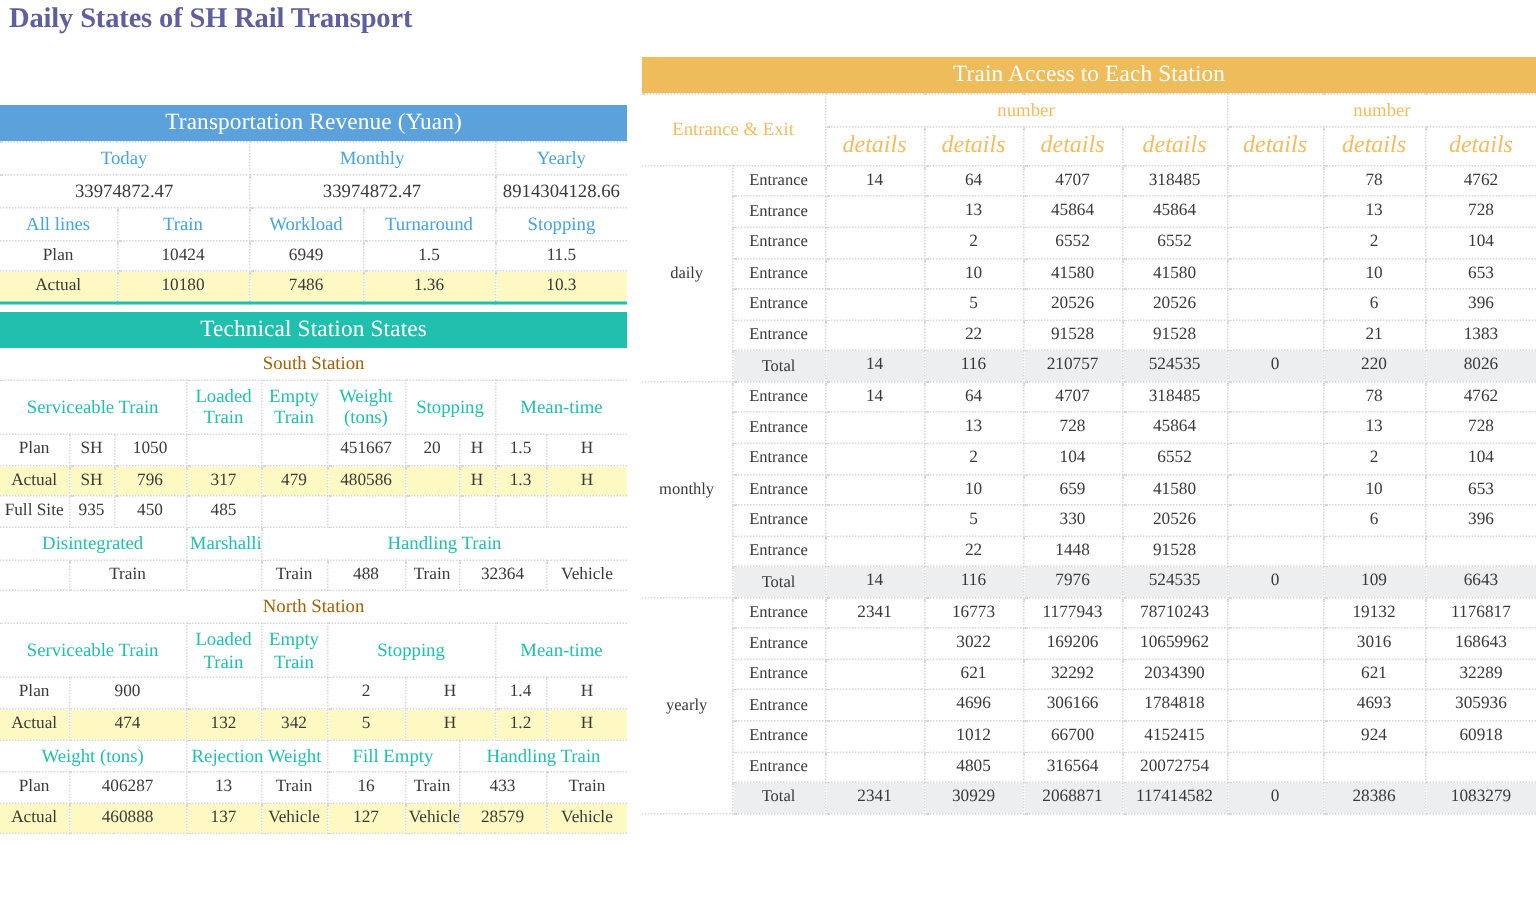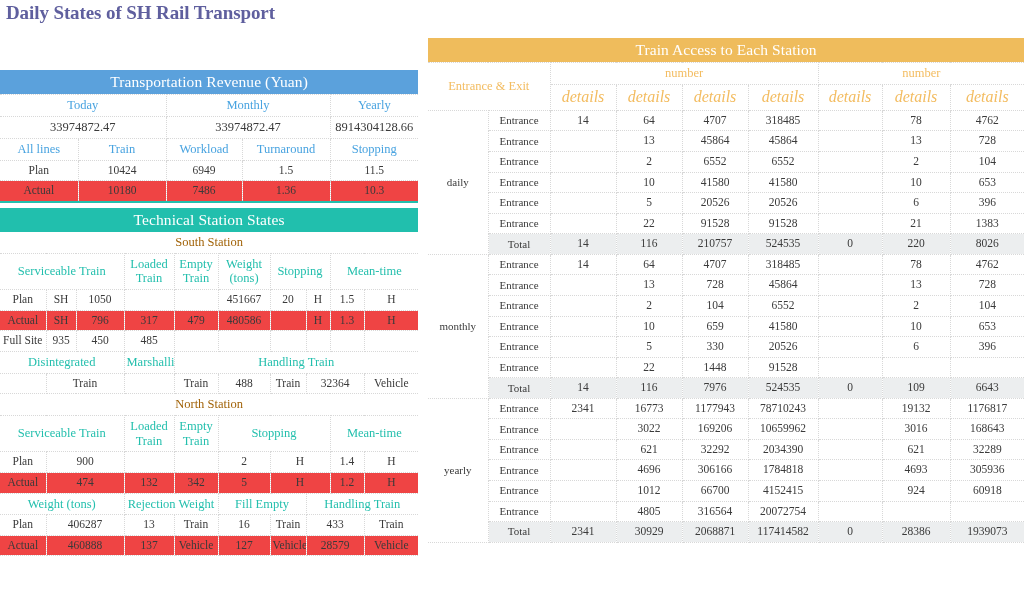--- a/index.html
+++ b/index.html
@@ -60,21 +60,21 @@
   
   .hdr-blue   { color:#48a3e0; font-size:12.5px; padding:5px 2px; }
   .hdr-teal   { color:#23bfad; font-size:12.5px; padding:5px 2px; }
   .hdr-orange { color:#f3bc60; font-size:12.5px; padding:5px 2px; }
 
   .section-title-teal {
     color:#a16207; font-size:12.5px; padding:7px 2px;
   }
 
   .big-num { font-size:12.5px; padding:7px 2px; }
-  .row-alt td { background:#ef4444; }
+  .row-alt td { background:#fef9c3; }
   .row-total td { background:#eceeef; }
   .nb { border:none !important; }
   .noleft  { border-left:none !important; }
   .noright { border-right:none !important; }
   .nobot   { border-bottom:none !important; }
   .teal-rule td { border:none !important; border-top:2px solid #21bfad !important; height:2px; padding:0; }
   .rowlabel { font-size:11px; }
   .details-hdr { color:#f3bc60; font-size:16px; padding:4px 2px;font-style:italic; }
 </style>
 </head>
@@ -513,19 +513,19 @@
             <td class="noright"></td>
           </tr>
           <tr class="row-total">
             <td class="rowlabel">Total</td>
             <td>2341</td>
             <td>30929</td>
             <td>2068871</td>
             <td>117414582</td>
             <td>0</td>
             <td>28386</td>
-            <td class="noright">1939073</td>
+            <td class="noright">1083279</td>
           </tr>
         </tbody>
     </table>
   </div>
 
 </div>
 
 </body></html>

